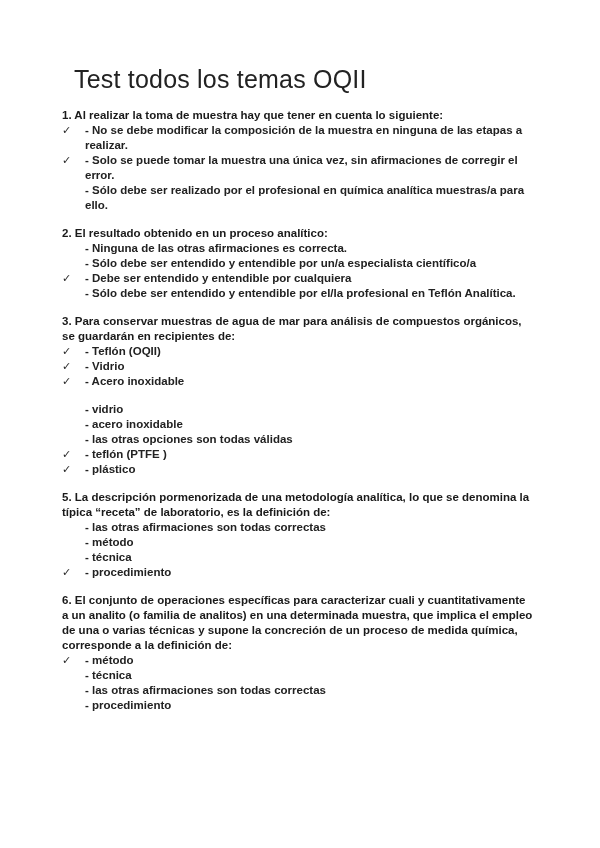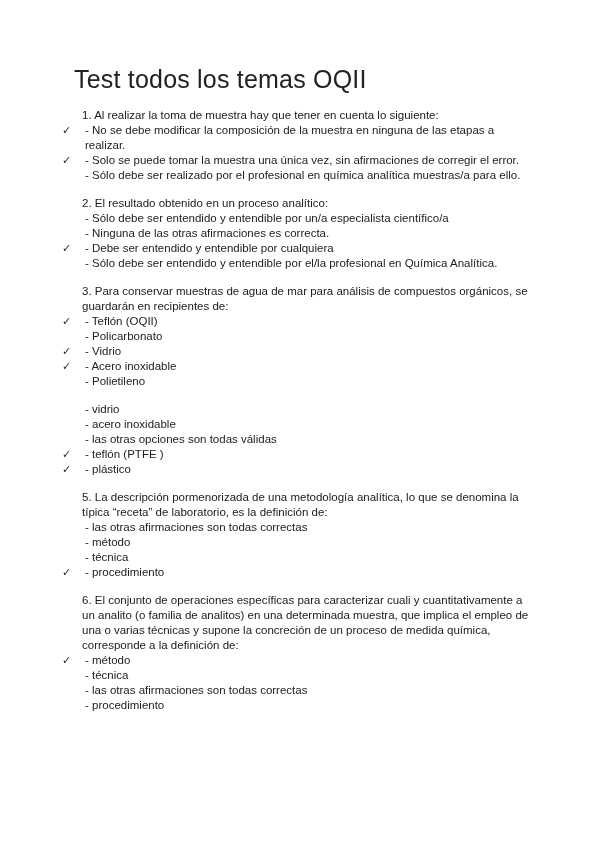--- a/index.html
+++ b/index.html
@@ -28,43 +28,43 @@
     margin: 0 0 0 12px;
     padding: 0 0 14px 0;
     color: #222222;
     letter-spacing: 0.2px;
   }
   .question {
     margin: 0 0 13px 0;
   }
   .q-heading {
     font-size: 11.5px;
-    font-weight: 400;
+    font-weight: 700;
     line-height: 15px;
     color: #1a1a1a;
     max-width: 472px;
-    margin-left: 20px;
   }
   .option {
     display: flex;
     align-items: flex-start;
     font-size: 11.5px;
     line-height: 15px;
     color: #222222;
   }
   .check-cell {
     flex: 0 0 23px;
     width: 23px;
     font-size: 11px;
     line-height: 15px;
     color: #2a2a2a;
   }
   .opt-text {
     flex: 1 1 auto;
     max-width: 449px;
+    font-weight: bold;
   }
 </style>
 </head>
 <body>
 
 <div class="page">
   <h1 class="doc-title">Test todos los temas OQII</h1>
   <div class="questions">
   <section class="question">
     <div class="q-heading">1. Al realizar la toma de muestra hay que tener en cuenta lo siguiente:</div>
@@ -85,67 +85,59 @@
     <span class="opt-text">- Sólo debe ser realizado por el profesional en química analítica muestras/a para ello.</span>
   </div>
 </div>
   </section>
 
   <section class="question">
     <div class="q-heading">2. El resultado obtenido en un proceso analítico:</div>
     <div class="options">
   <div class="option">
     <span class="check-cell"></span>
+    <span class="opt-text">- Ninguna de las otras afirmaciones es correcta.</span>
+  </div>
+
+  <div class="option">
+    <span class="check-cell"></span>
     <span class="opt-text">- Sólo debe ser entendido y entendible por un/a especialista científico/a</span>
   </div>
 
   <div class="option">
-    <span class="check-cell"></span>
-    <span class="opt-text">- Ninguna de las otras afirmaciones es correcta.</span>
-  </div>
-
-  <div class="option">
     <span class="check-cell">✓</span>
     <span class="opt-text">- Debe ser entendido y entendible por cualquiera</span>
   </div>
 
   <div class="option">
     <span class="check-cell"></span>
-    <span class="opt-text">- Sólo debe ser entendido y entendible por el/la profesional en Química Analítica.</span>
+    <span class="opt-text">- Sólo debe ser entendido y entendible por el/la profesional en Teflón Analítica.</span>
   </div>
 </div>
   </section>
 
   <section class="question">
     <div class="q-heading">3. Para conservar muestras de agua de mar para análisis de compuestos orgánicos, se guardarán en recipientes de:</div>
     <div class="options">
   <div class="option">
     <span class="check-cell">✓</span>
     <span class="opt-text">- Teflón (OQII)</span>
   </div>
 
-  <div class="option">
-    <span class="check-cell"></span>
-    <span class="opt-text">- Policarbonato</span>
-  </div>
 
   <div class="option">
     <span class="check-cell">✓</span>
     <span class="opt-text">- Vidrio</span>
   </div>
 
   <div class="option">
     <span class="check-cell">✓</span>
     <span class="opt-text">- Acero inoxidable</span>
   </div>
 
-  <div class="option">
-    <span class="check-cell"></span>
-    <span class="opt-text">- Polietileno</span>
-  </div>
 </div>
   </section>
 
   <section class="question">
     <div class="options">
   <div class="option">
     <span class="check-cell"></span>
     <span class="opt-text">- vidrio</span>
   </div>
 

